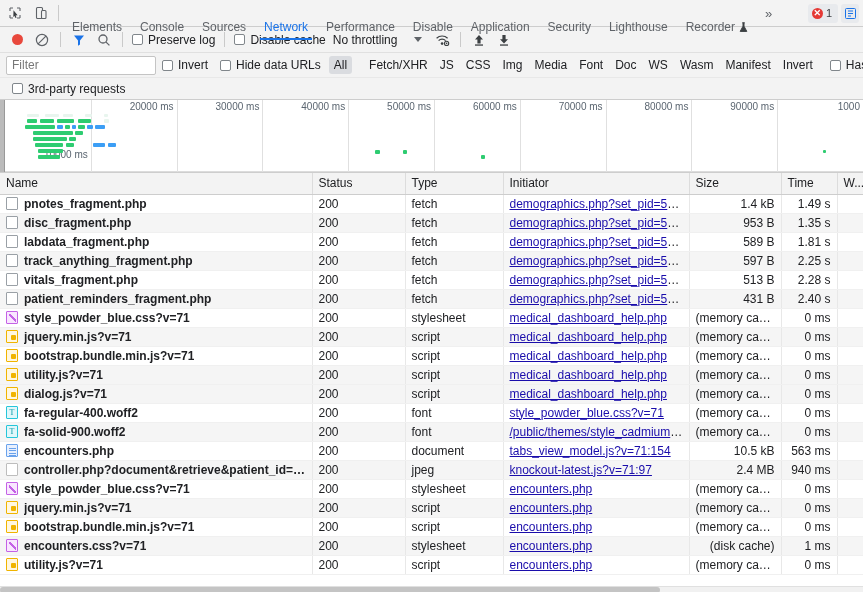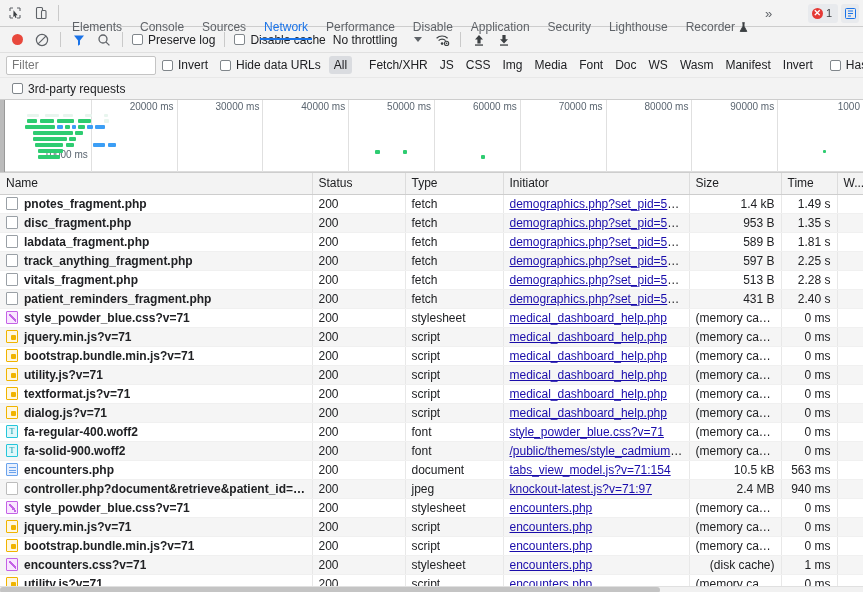--- a/index.html
+++ b/index.html
@@ -691,34 +691,20 @@
               <span class="name-txt">utility.js?v=71</span>
             </div>
           </td>
           <td class="c-status">200</td>
           <td class="c-type">script</td>
           <td class="c-init"><a>medical_dashboard_help.php</a></td>
           <td class="c-size cached">(memory cache)</td>
           <td class="c-time">0 ms</td>
           <td class="c-wf"></td>
         </tr>
-        <tr class="r-odd">
-          <td class="c-name">
-            <div class="name-cell">
-              <span class="fi fi-js"></span>
-              <span class="name-txt">textformat.js?v=71</span>
-            </div>
-          </td>
-          <td class="c-status">200</td>
-          <td class="c-type">script</td>
-          <td class="c-init"><a>medical_dashboard_help.php</a></td>
-          <td class="c-size cached">(memory cache)</td>
-          <td class="c-time">0 ms</td>
-          <td class="c-wf"></td>
-        </tr>
         <tr class="r-even">
           <td class="c-name">
             <div class="name-cell">
               <span class="fi fi-js"></span>
               <span class="name-txt">dialog.js?v=71</span>
             </div>
           </td>
           <td class="c-status">200</td>
           <td class="c-type">script</td>
           <td class="c-init"><a>medical_dashboard_help.php</a></td>

